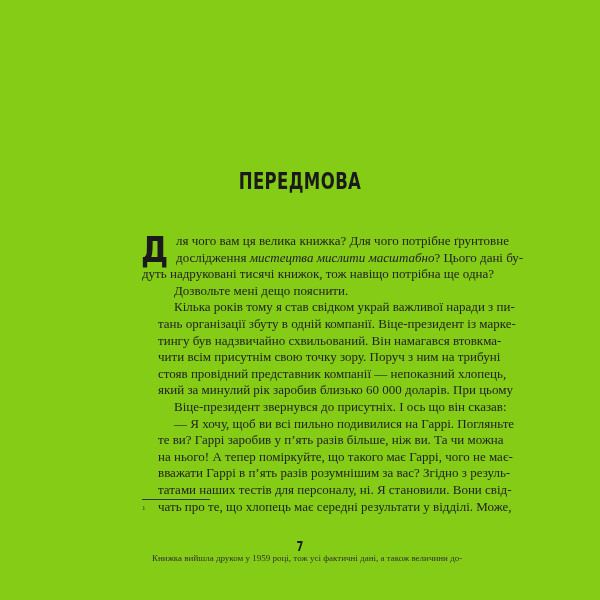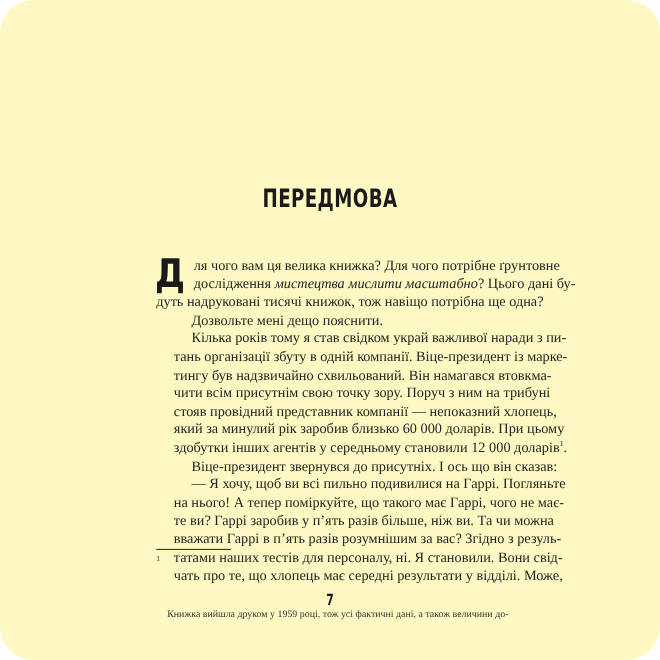--- a/index.html
+++ b/index.html
@@ -11,22 +11,21 @@
       width: 600px;
       height: 600px;
       position: relative;
       overflow: hidden;
       color: #1e1e1e;
     }
     .page {
       position: absolute;
       left: 0; top: 0;
       width: 600px; height: 600px;
-      background: #fef9c3;
-      border-radius: 30px;
+      background: #84cc16;
     }
     .chapter-title {
       position: absolute;
       top: 168px;
       left: 0;
       width: 600px;
       text-align: center;
       font-family: "DejaVu Sans", sans-serif;
       font-weight: bold;
       font-size: 23px;
@@ -136,27 +135,26 @@
     <p>
       <span class="line last indent">Дозвольте мені дещо пояснити.</span>
     </p>
     <p>
       <span class="line indent">Кілька років тому я став свідком украй важливої наради з пи-</span>
       <span class="line">тань організації збуту в одній компанії. Віце-президент із марке-</span>
       <span class="line">тингу був надзвичайно схвильований. Він намагався втовкма-</span>
       <span class="line">чити всім присутнім свою точку зору. Поруч з ним на трибуні</span>
       <span class="line">стояв провідний представник компанії — непоказний хлопець,</span>
       <span class="line">який за минулий рік заробив близько 60 000 доларів. При цьому</span>
-      <span class="line last"><span>здобутки інших агентів у середньому становили 12 000 доларів</span><sup>1</sup><span>.</span></span>
     </p>
     <p>
       <span class="line indent">Віце-президент звернувся до присутніх. І ось що він сказав:</span>
       <span class="line indent">— Я хочу, щоб ви всі пильно подивилися на Гаррі. Погляньте</span>
+      <span class="line">те ви? Гаррі заробив у п’ять разів більше, ніж ви. Та чи можна</span>
       <span class="line">на нього! А тепер поміркуйте, що такого має Гаррі, чого не має-</span>
-      <span class="line">те ви? Гаррі заробив у п’ять разів більше, ніж ви. Та чи можна</span>
       <span class="line">вважати Гаррі в п’ять разів розумнішим за вас? Згідно з резуль-</span>
       <span class="line">татами наших тестів для персоналу, ні. Я становили. Вони свід-</span>
       <span class="line">чать про те, що хлопець має середні результати у відділі. Може,</span>
     </p>
   </div>
 
   <div class="footnote-rule"></div>
 
   <div class="footnote">
     <span class="marker">1</span>

